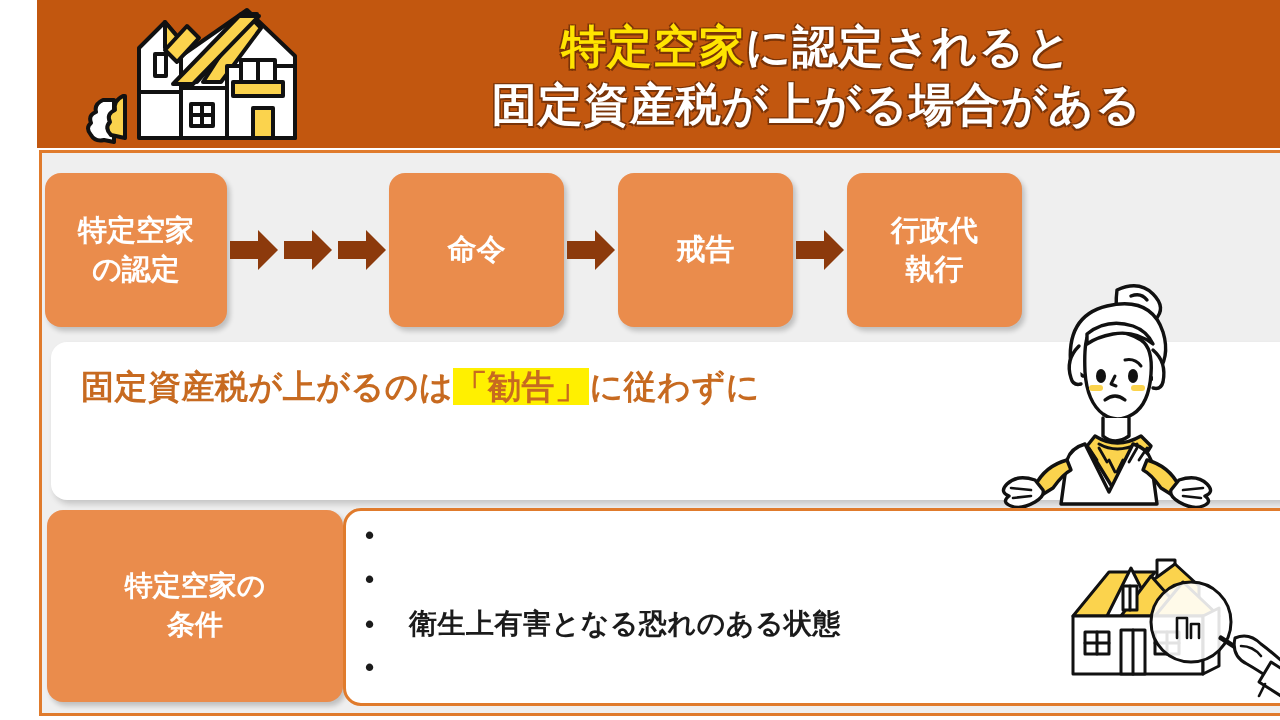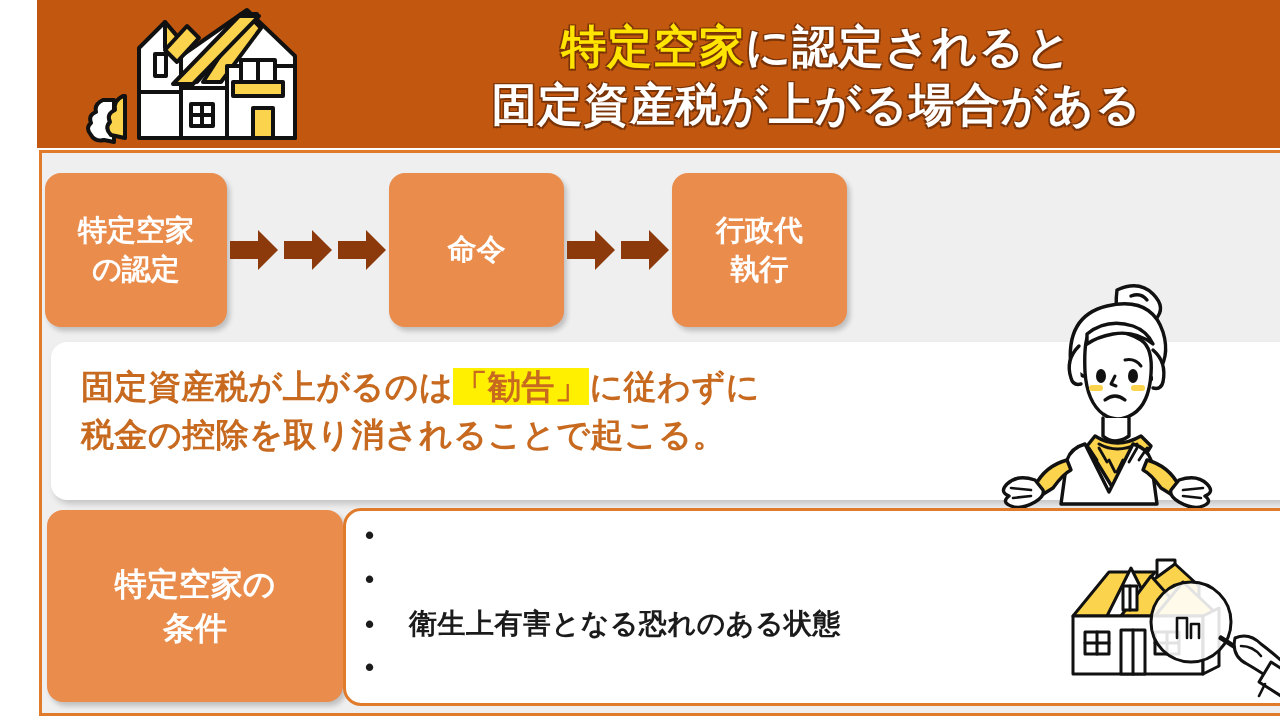--- a/index.html
+++ b/index.html
@@ -156,21 +156,21 @@
 
   
   #cond-label {
     position: absolute;
     left: 10px; top: 510px;
     width: 296px;
     height: 192px;
     background: #EA8C4C;
     border-radius: 16px;
     color: #ffffff;
-    font-size: 32px;
+    font-size: 28px;
     font-weight: bold;
     line-height: 1.38;
     display: flex;
     align-items: center;
     justify-content: center;
     text-align: center;
     box-shadow: 3px 4px 5px rgba(0,0,0,0.20);
     box-sizing: border-box;
   }
   #cond-card {
@@ -282,33 +282,35 @@
         <div class="shaft"></div>
         <div class="head"></div>
       </div>
     <div class="flow-box w-mid">
         <span>命令</span>
       </div>
     <div class="flow-arrow">
         <div class="shaft"></div>
         <div class="head"></div>
       </div>
+    <div class="flow-box w-mid">
+        <span>戒告</span>
+      </div>
     <div class="flow-arrow">
         <div class="shaft"></div>
         <div class="head"></div>
       </div>
     <div class="flow-box w-mid">
         <span>行政代<br>執行</span>
       </div>
   </div>
 
   <div id="mid-card"></div>
   <div id="mid-text">
     <div><span>固定資産税が上がるのは</span><span class="hl">「勧告」</span><span>に従わずに</span></div>
-    <div>税金の控除を取り消されることで起こる。</div>
   </div>
 
   <svg id="woman" viewBox="0 0 280 238">
     <g stroke="#111111" stroke-width="3.4" stroke-linejoin="round" stroke-linecap="round" fill="#ffffff">
 
       <path d="M150 18 q22 -10 36 4 q14 14 2 26 q-10 10 -26 6 q-16 -4 -12 -36 z" fill="#ffffff"></path>
       <path d="M164 24 q10 -4 16 4" fill="none"></path>
       <path d="M176 40 q8 2 8 8" fill="none"></path>
 
       <path d="M104 96 q-6 -52 36 -62 q44 -10 56 26 q8 26 -8 44 q-4 6 -10 2 l-62 -2 z" fill="#ffffff"></path>

